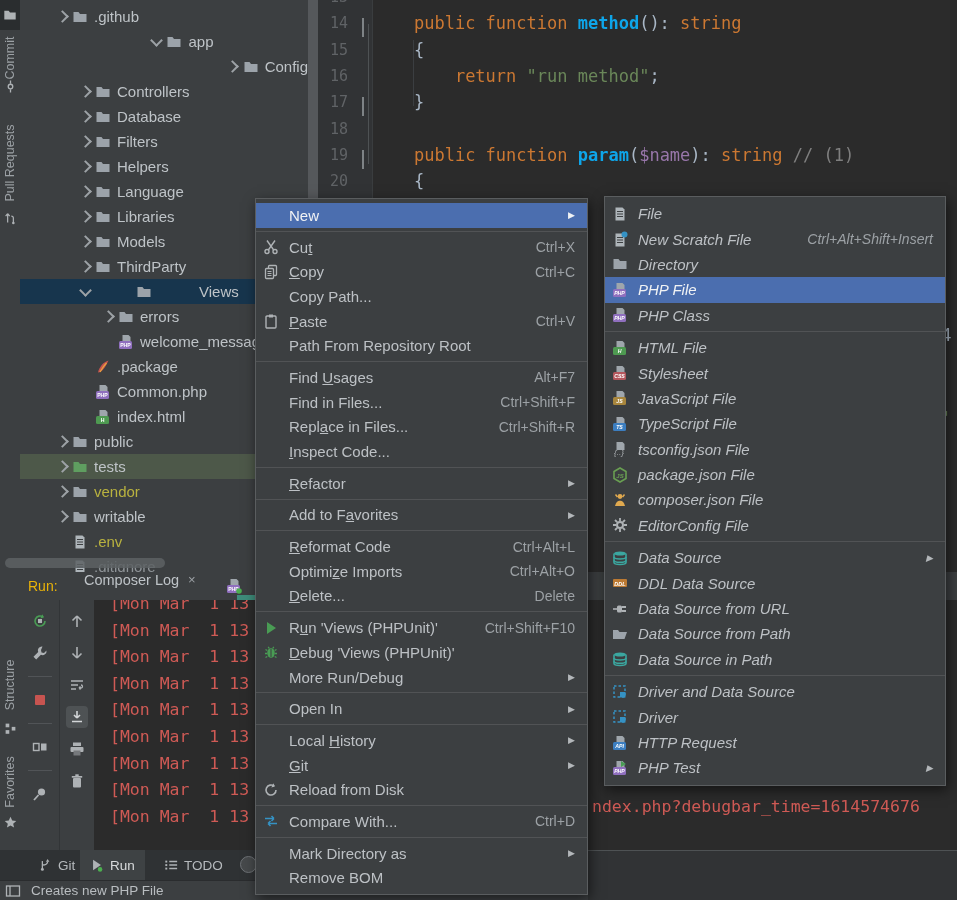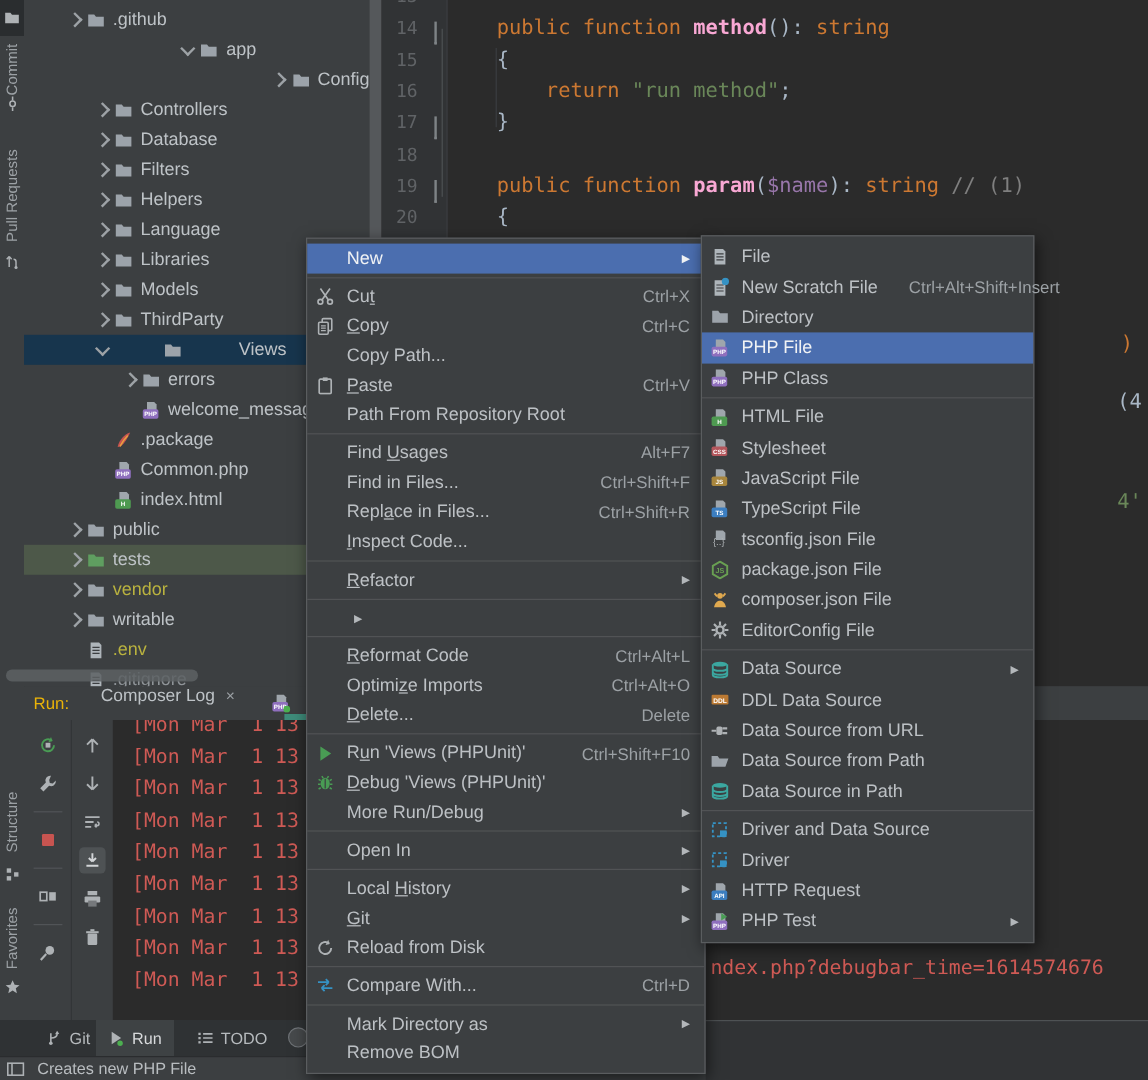--- a/index.html
+++ b/index.html
@@ -31,21 +31,21 @@
   #hscroll{position:absolute;left:5px;top:558px;width:160px;height:10px;background:#5D6164;border-radius:5px;opacity:.85;}
   #divider{left:308px;top:0;width:10px;height:572px;background:#55585B;}
 
   
   #editor{left:318px;top:0;width:639px;height:572px;background:#2B2B2B;overflow:hidden;}
   #gutter{position:absolute;left:0;top:0;width:54px;height:100%;background:#313335;border-right:1px solid #3A3D3F;}
   .eline{position:absolute;left:0;width:100%;height:26.3px;}
   .lnum{position:absolute;left:0;width:30px;text-align:right;color:#606366;
         font:15px/26.3px "DejaVu Sans Mono",monospace;}
   .lcode{position:absolute;left:55px;white-space:pre;font:17px/26.3px "DejaVu Sans Mono",monospace;}
-  .kw{color:#CC7832;} .fn{color:#f9a8d4;font-weight:bold;} .str{color:#6A8759;}
+  .kw{color:#CC7832;} .fn{color:#0ea5e9;font-weight:bold;} .str{color:#6A8759;}
   .var{color:#9876AA;} .cm{color:#7F7F7F;} .pl{color:#A9B7C6;}
   .frag{position:absolute;white-space:pre;font:17px/20px "DejaVu Sans Mono",monospace;}
   .fold{position:absolute;left:44px;width:12px;height:12px;}
   #foldline{position:absolute;left:50px;top:24px;width:1px;height:140px;background:#4E5254;}
   #indent-guide{position:absolute;left:95px;top:40px;width:1px;height:66px;background:#3B3E41;}
 
   
   #runpanel{left:20px;top:572px;width:937px;height:278px;}
   #runheader{position:absolute;left:0;top:0;width:100%;height:28px;background:#3C3F41;}
   #run-label{position:absolute;left:8px;top:6px;font-size:14px;color:#eab308;}
@@ -87,21 +87,21 @@
   .sm-menu .mi{height:25.4px;}
   .mi.sel{background:#4B6EAF;color:#F0F2F4;}
   .mico{width:20px;height:16px;display:inline-flex;flex:none;align-items:center;}
   .mico svg{width:16px;height:16px;}
   .mlab{margin-left:6px;flex:1;white-space:nowrap;}
   .msc{margin-left:26px;font-size:14px;color:#9CA1A5;white-space:nowrap;}
   .marr{margin-left:12px;font-size:9px;color:#B3B7BA;}
   .mi.sel .marr{color:#F0F2F4;}
   .msep{height:1px;background:#515355;margin:3px 0;}
   #ctxmenu{left:255px;top:198px;width:333px;z-index:20;}
-  #submenu{left:584px;top:196px;width:278px;z-index:21;}
+  #submenu{left:604px;top:196px;width:342px;z-index:21;font-style:italic;}
 </style>
 </head>
 <body>
 
 <div id="app">
   <div id="stripe" class="abs">
     <div id="proj-btn">
         <span class="icon" style="position: absolute; left: 3px; top: 8px; width: 14px; height: 14px;">
           <svg viewBox="0 0 16 16">
             <path d="M1.5 3h5L8 5h6.5v8h-13z" fill="#AEB2B5"></path>
@@ -682,20 +682,21 @@
       </div>
       <div class="msep"></div>
       <div class="mi">
         <span class="mico"></span>
         <span class="mlab"><u>R</u>efactor</span>
         <span class="marr">▶</span>
       </div>
       <div class="msep"></div>
       <div class="mi">
         <span class="mico"></span>
+        <span class="mlab">Add to F<u>a</u>vorites</span>
         <span class="marr">▶</span>
       </div>
       <div class="msep"></div>
       <div class="mi">
         <span class="mico"></span>
         <span class="mlab"><u>R</u>eformat Code</span>
         <span class="msc">Ctrl+Alt+L</span>
       </div>
       <div class="mi">
         <span class="mico"></span>

